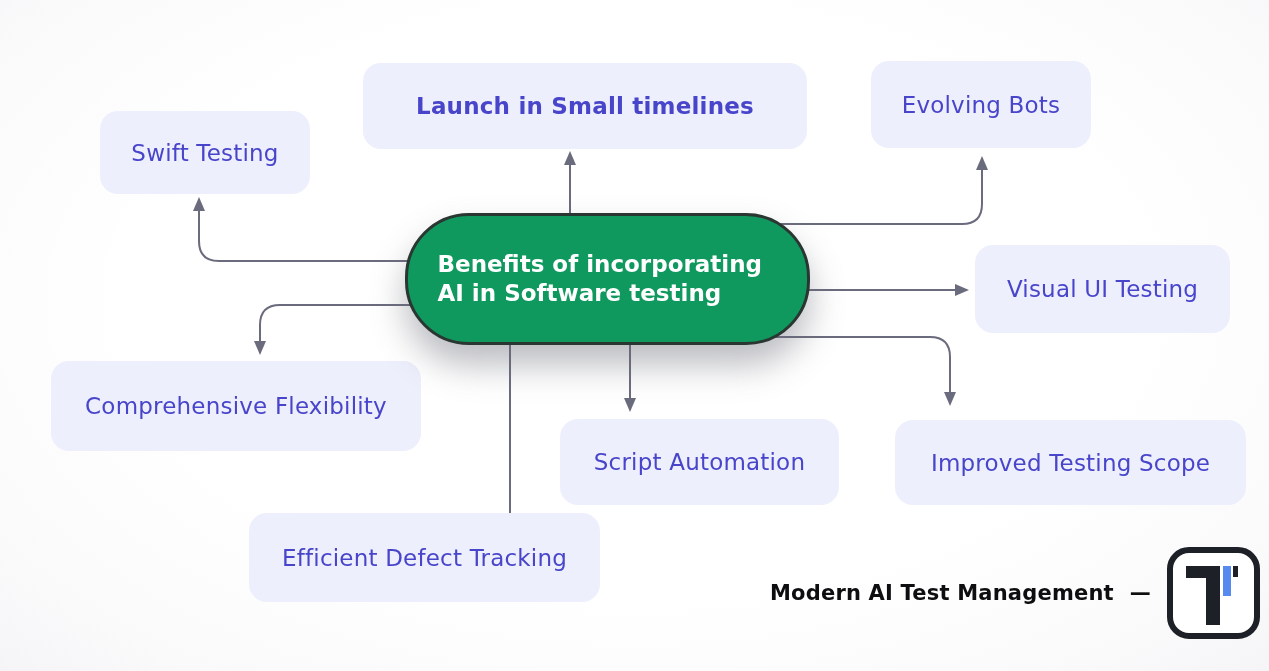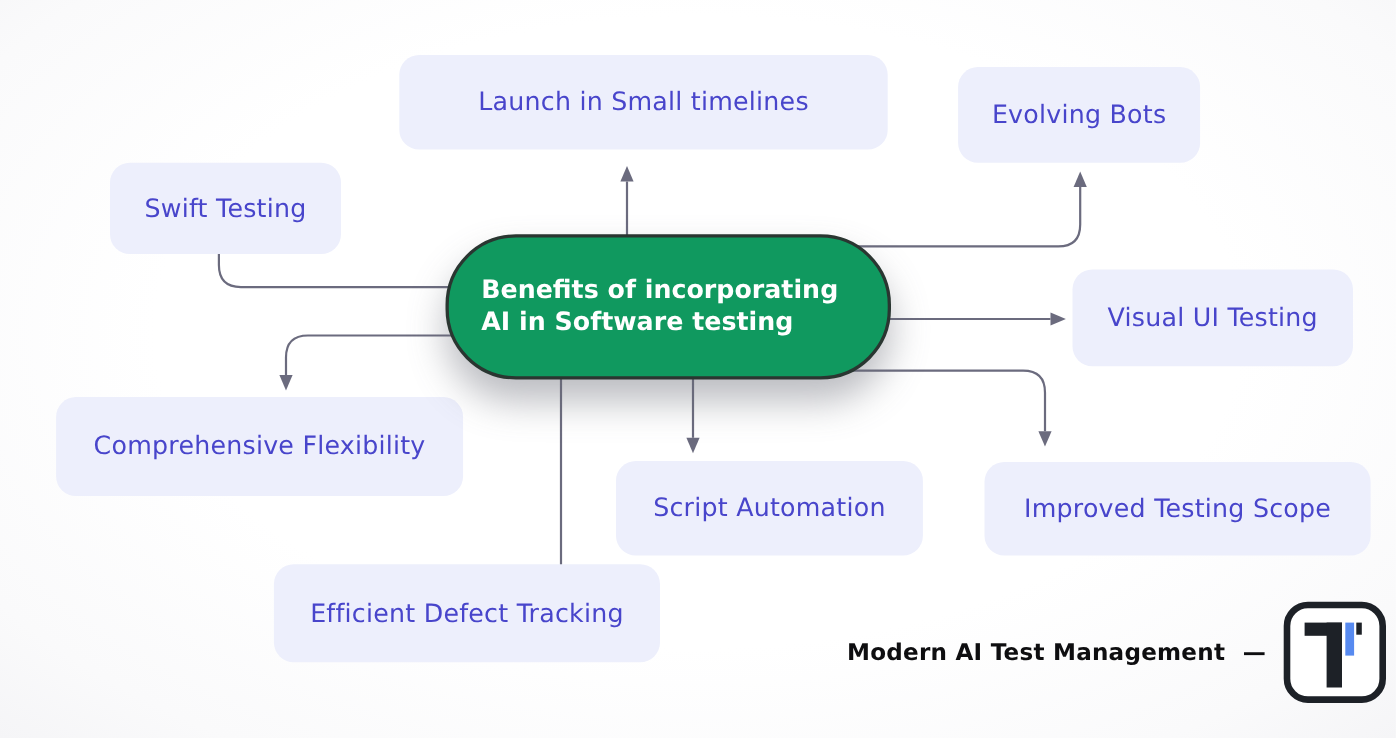--- a/index.html
+++ b/index.html
@@ -28,22 +28,22 @@
     display: flex;
     align-items: center;
     justify-content: center;
     color: #4845cb;
     font-size: 23px;
     font-weight: 500;
     letter-spacing: 0.2px;
     z-index: 2;
     text-align: center;
   }
-  .node-swift        { left: 100px; top: 111px; width: 210px; height: 83px; margin-top: 37px; }
-  .node-launch       { left: 363px; top:  50px; width: 444px; height: 86px; }
+  .node-swift        { left: 100px; top: 111px; width: 210px; height: 83px; }
+  .node-launch       { left: 363px; top:  63px; width: 444px; height: 86px; font-weight: bold; }
   .node-evolving     { left: 871px; top:  61px; width: 220px; height: 87px; }
   .node-visual       { left: 975px; top: 245px; width: 255px; height: 88px; }
   .node-improved     { left: 879px; top: 420px; width: 351px; height: 85px; margin-left: 16px; }
   .node-script       { left: 560px; top: 419px; width: 279px; height: 86px; }
   .node-flexibility  { left:  38px; top: 361px; width: 370px; height: 90px; margin-left: 13px; }
   .node-defect       { left: 249px; top: 513px; width: 351px; height: 89px; }
 
   .central-node {
     position: absolute;
     left: 405px; top: 213px;

